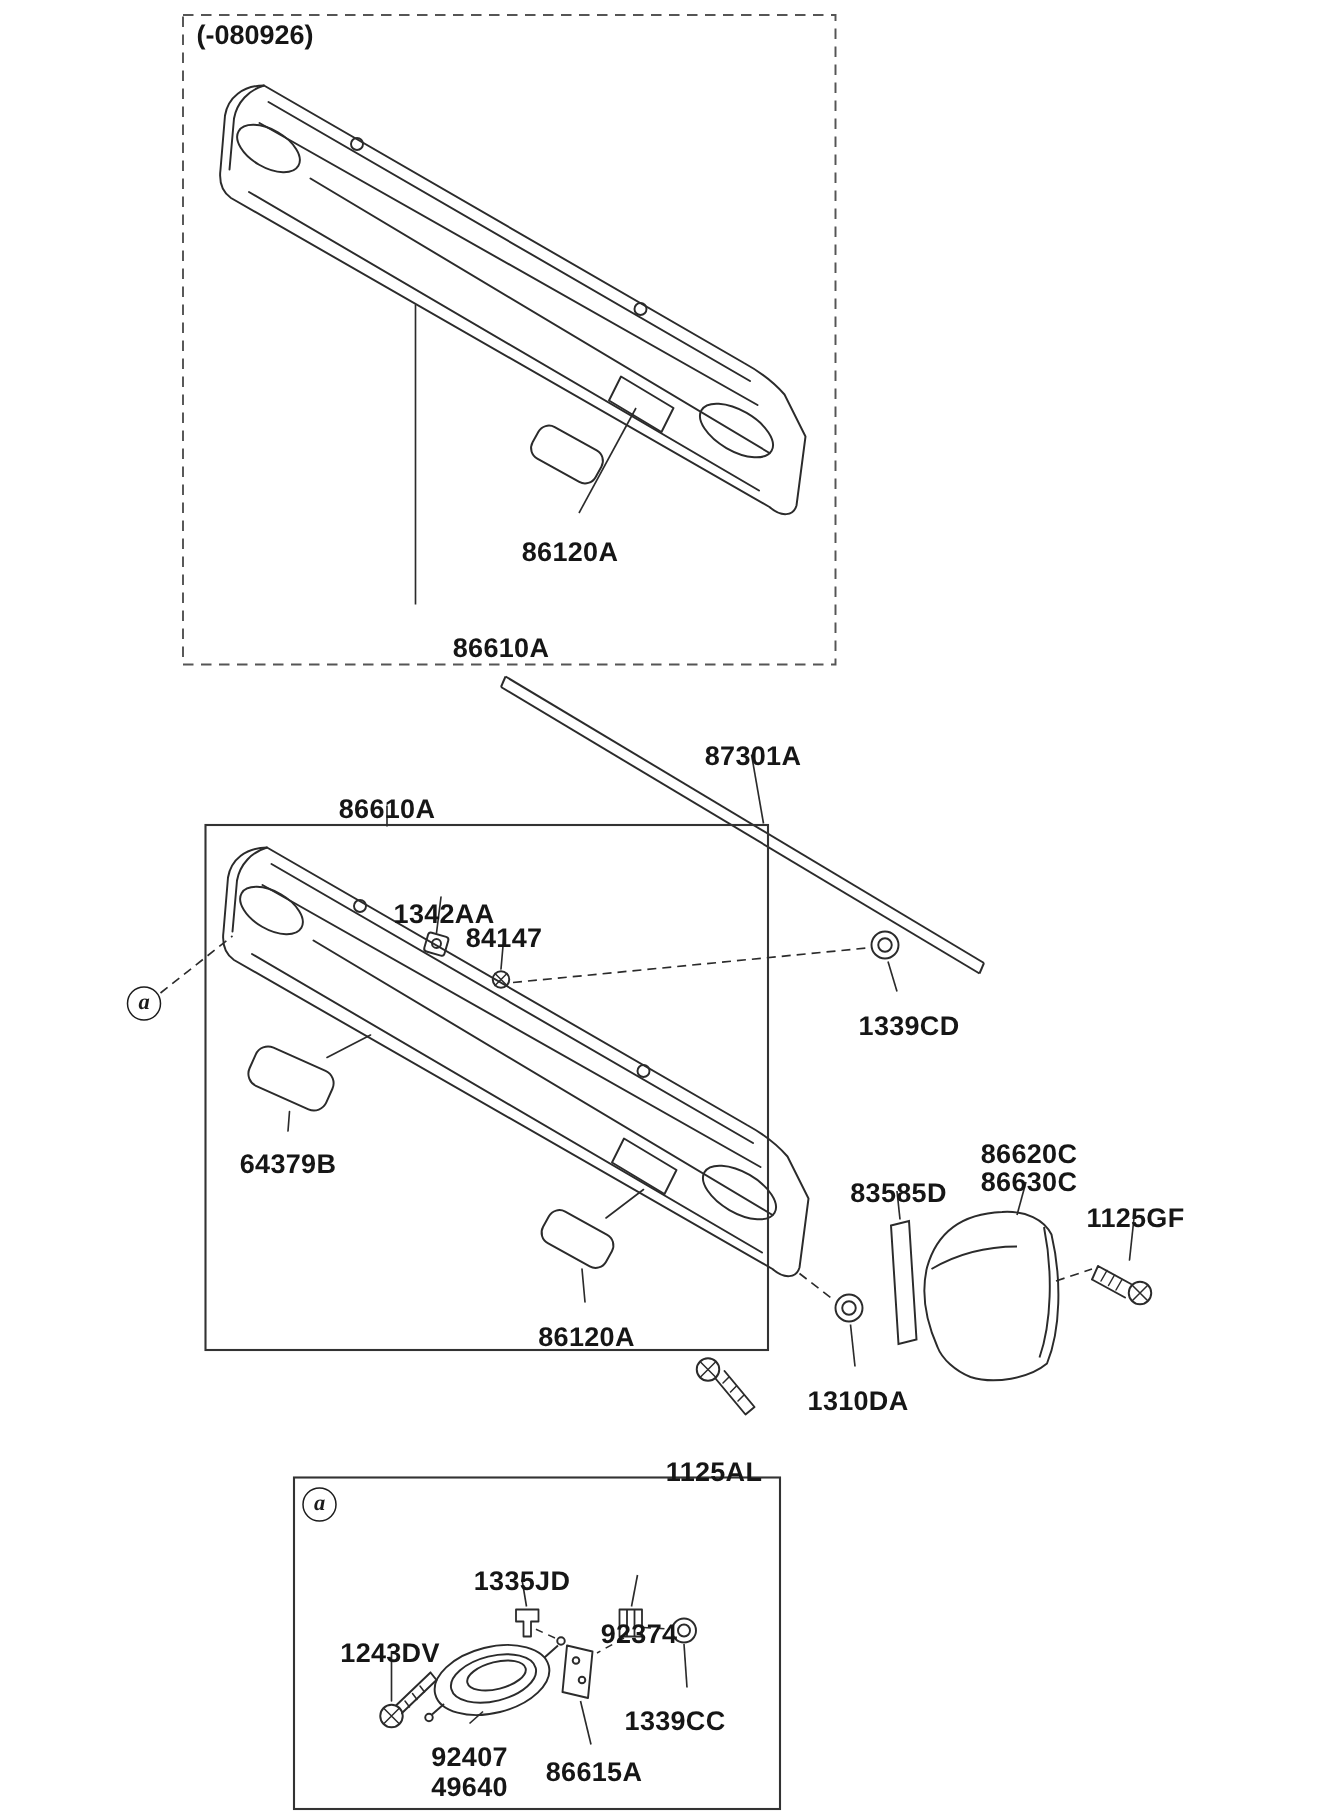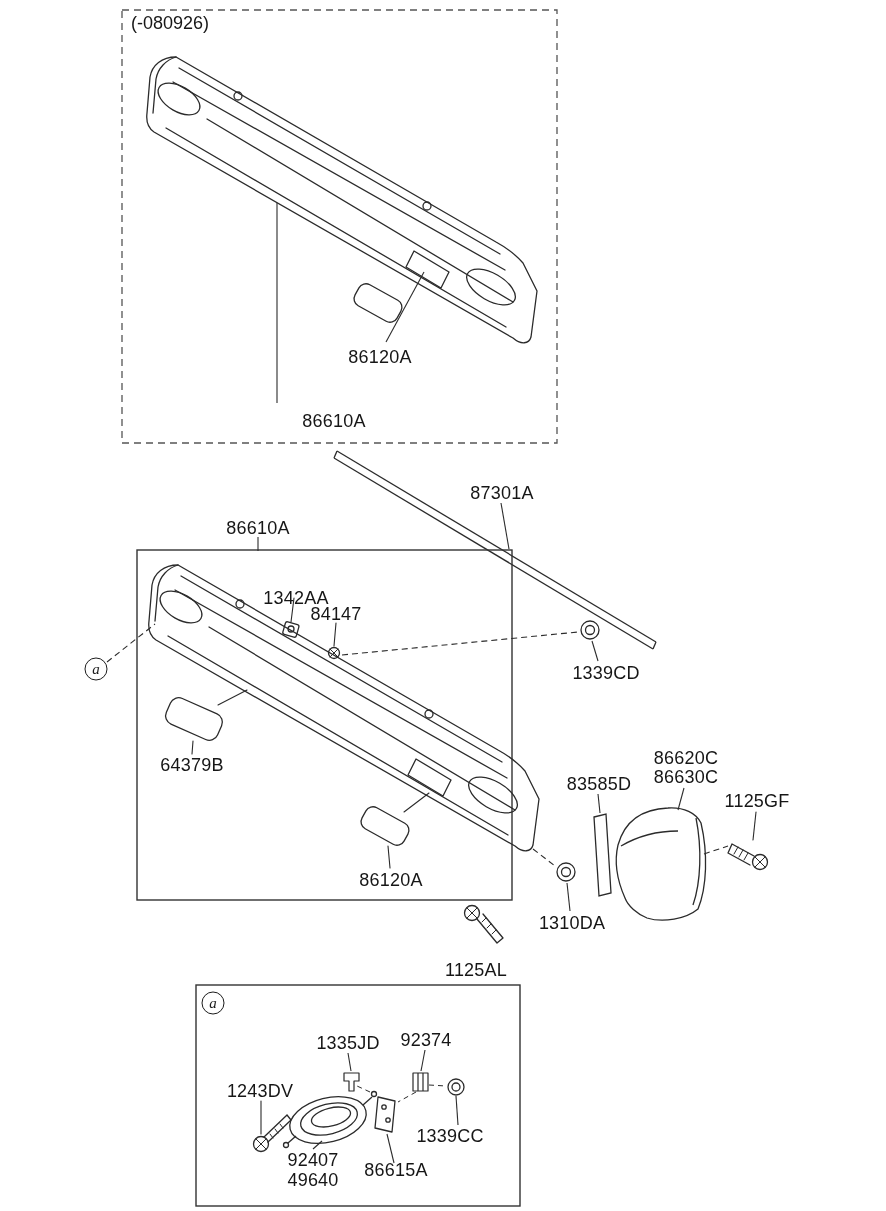--- a/index.html
+++ b/index.html
@@ -4,30 +4,31 @@
 <style>
   * { box-sizing: border-box; }
   html, body { margin: 0; padding: 0; }
   body {
     width: 886px; height: 1211px;
     position: relative;
     background: #ffffff;
     font-family: "Liberation Sans", "DejaVu Sans", sans-serif;
     overflow: hidden;
   }
-  #stage { position: absolute; inset: 0; width: 886px; height: 1211px; }
+  #stage { position: absolute; inset: 0; width: 886px; height: 1211px; font-weight: bold; }
   #art { position: absolute; left: 0; top: 0; }
   .part-label {
     position: absolute;
     transform: translateX(-50%);
     font-size: 18px;
     line-height: 20px;
     color: #161616;
     white-space: nowrap;
     letter-spacing: 0.2px;
+    margin-top: 11px;
   }
   .note-label {
     position: absolute;
     font-size: 18px;
     line-height: 20px;
     color: #161616;
     white-space: nowrap;
   }
   .marker {
     position: absolute;
@@ -218,21 +219,21 @@
   <div class="part-label" style="left:192px; top:755px;">64379B</div>
   <div class="part-label" style="left:599px; top:774px;">83585D</div>
   <div class="part-label" style="left:686px; top:748px;text-align:center;">86620C</div>
   <div class="part-label" style="left:686px; top:767px;">86630C</div>
   <div class="part-label" style="left:757px; top:791px;">1125GF</div>
   <div class="part-label" style="left:391px; top:870px;">86120A</div>
   <div class="part-label" style="left:572px; top:913px;">1310DA</div>
   <div class="part-label" style="left:476px; top:960px;text-align:center;">1125AL</div>
 
   <div class="part-label" style="left:348px; top:1033px;">1335JD</div>
-  <div class="part-label" style="left:426px; top:1030px;">92374</div>
+  <div class="part-label" style="left:426px; top:1068px;">92374</div>
   <div class="part-label" style="left:260px; top:1081px;">1243DV</div>
   <div class="part-label" style="left:450px; top:1126px;text-align:center;">1339CC</div>
   <div class="part-label" style="left:313px; top:1150px;">92407</div>
   <div class="part-label" style="left:313px; top:1170px;">49640</div>
   <div class="part-label" style="left:396px; top:1160px;">86615A</div>
 
   <div class="marker" style="left:96px; top:669px;">a</div>
   <div class="marker" style="left:213px; top:1003px;">a</div>
 
 </div>

